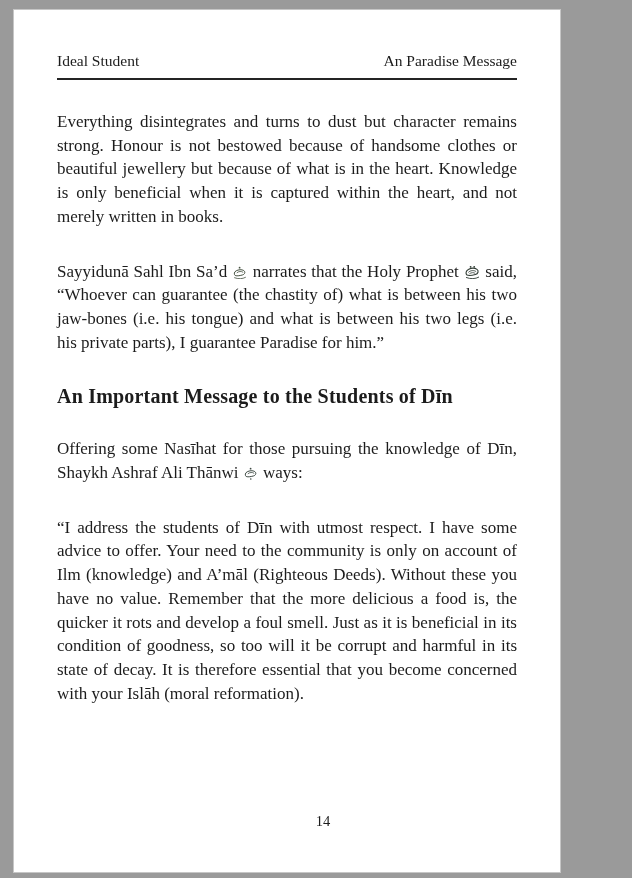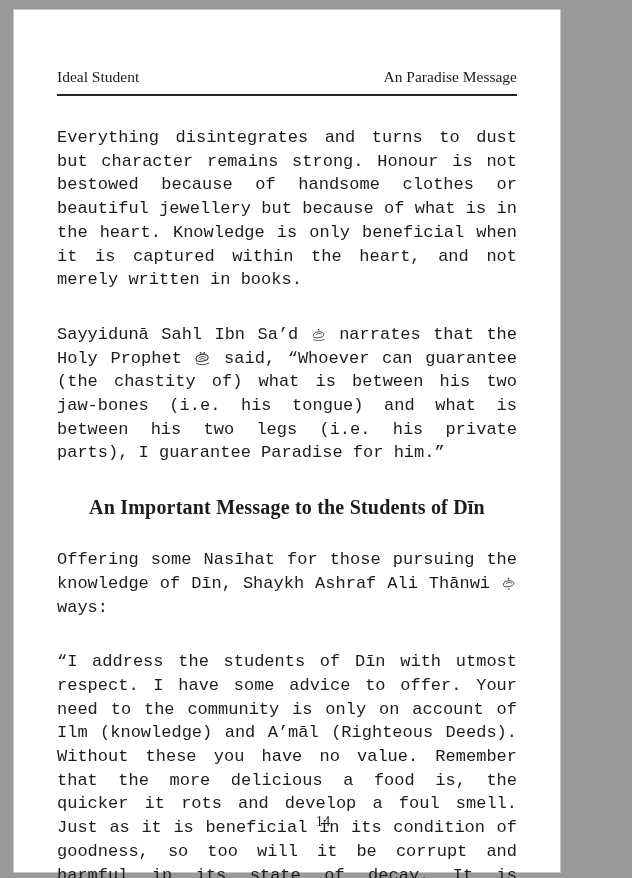--- a/index.html
+++ b/index.html
@@ -16,46 +16,44 @@
     background: #9a9a9a;
   }
   .page {
     position: absolute;
     left: 14px;
     top: 10px;
     width: 546px;
     height: 862px;
     background: #ffffff;
     box-sizing: border-box;
-    padding: 16px 43px;
+    padding: 0 43px;
     box-shadow: 0 0 0 1px #c6c6c6;
     font-family: "Liberation Serif", serif;
     color: #1c1c1c;
   }
   .page-header {
     display: flex;
     justify-content: space-between;
     align-items: baseline;
     padding-top: 42px;
     padding-bottom: 8px;
     border-bottom: 2px solid #242424;
     font-size: 15.5px;
     margin-bottom: 30px;
   }
   .body-text p {
     margin: 0 0 31px 0;
     font-size: 17px;
     line-height: 23.7px;
     text-align: justify;
-    font-family: Liberation Mono, monospace;
   }
   .section-heading {
     font-size: 20px;
     font-weight: bold;
-    text-align: center;
     margin: 25px 0 29px 0;
     letter-spacing: 0.2px;
   }
   .honorific {
     display: inline-block;
     vertical-align: -2px;
     line-height: 0;
   }
   .page-footer {
     position: absolute;

